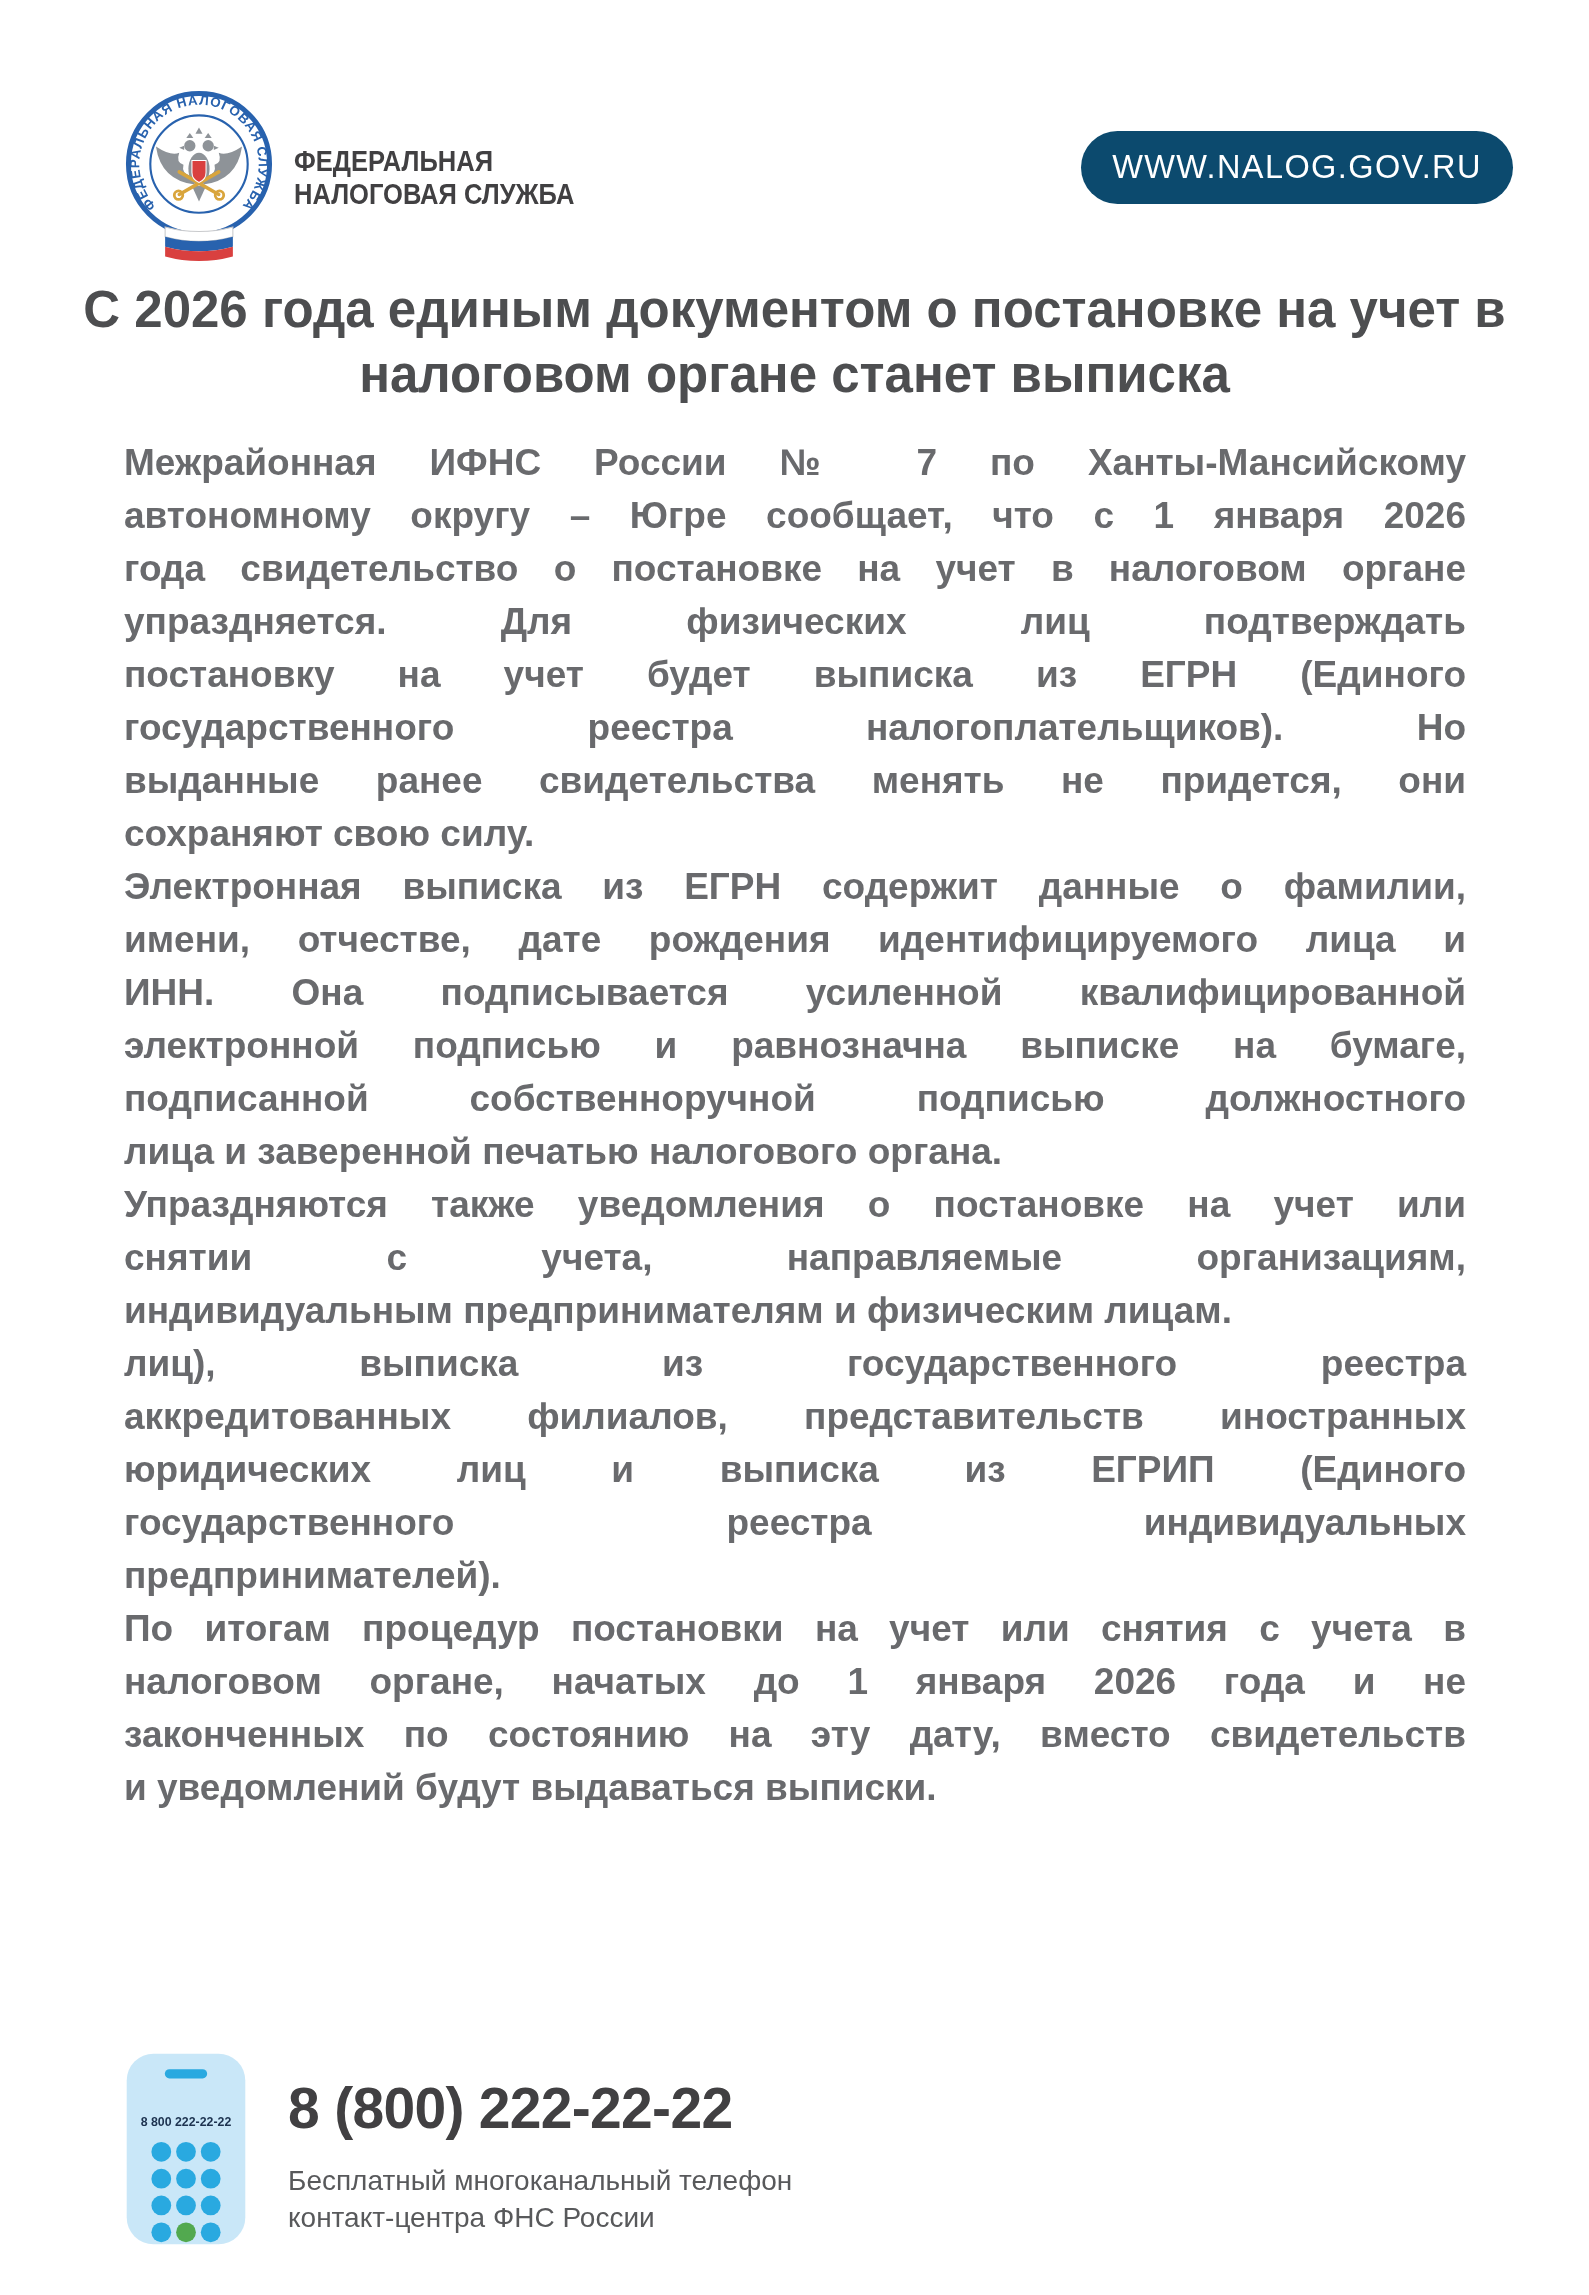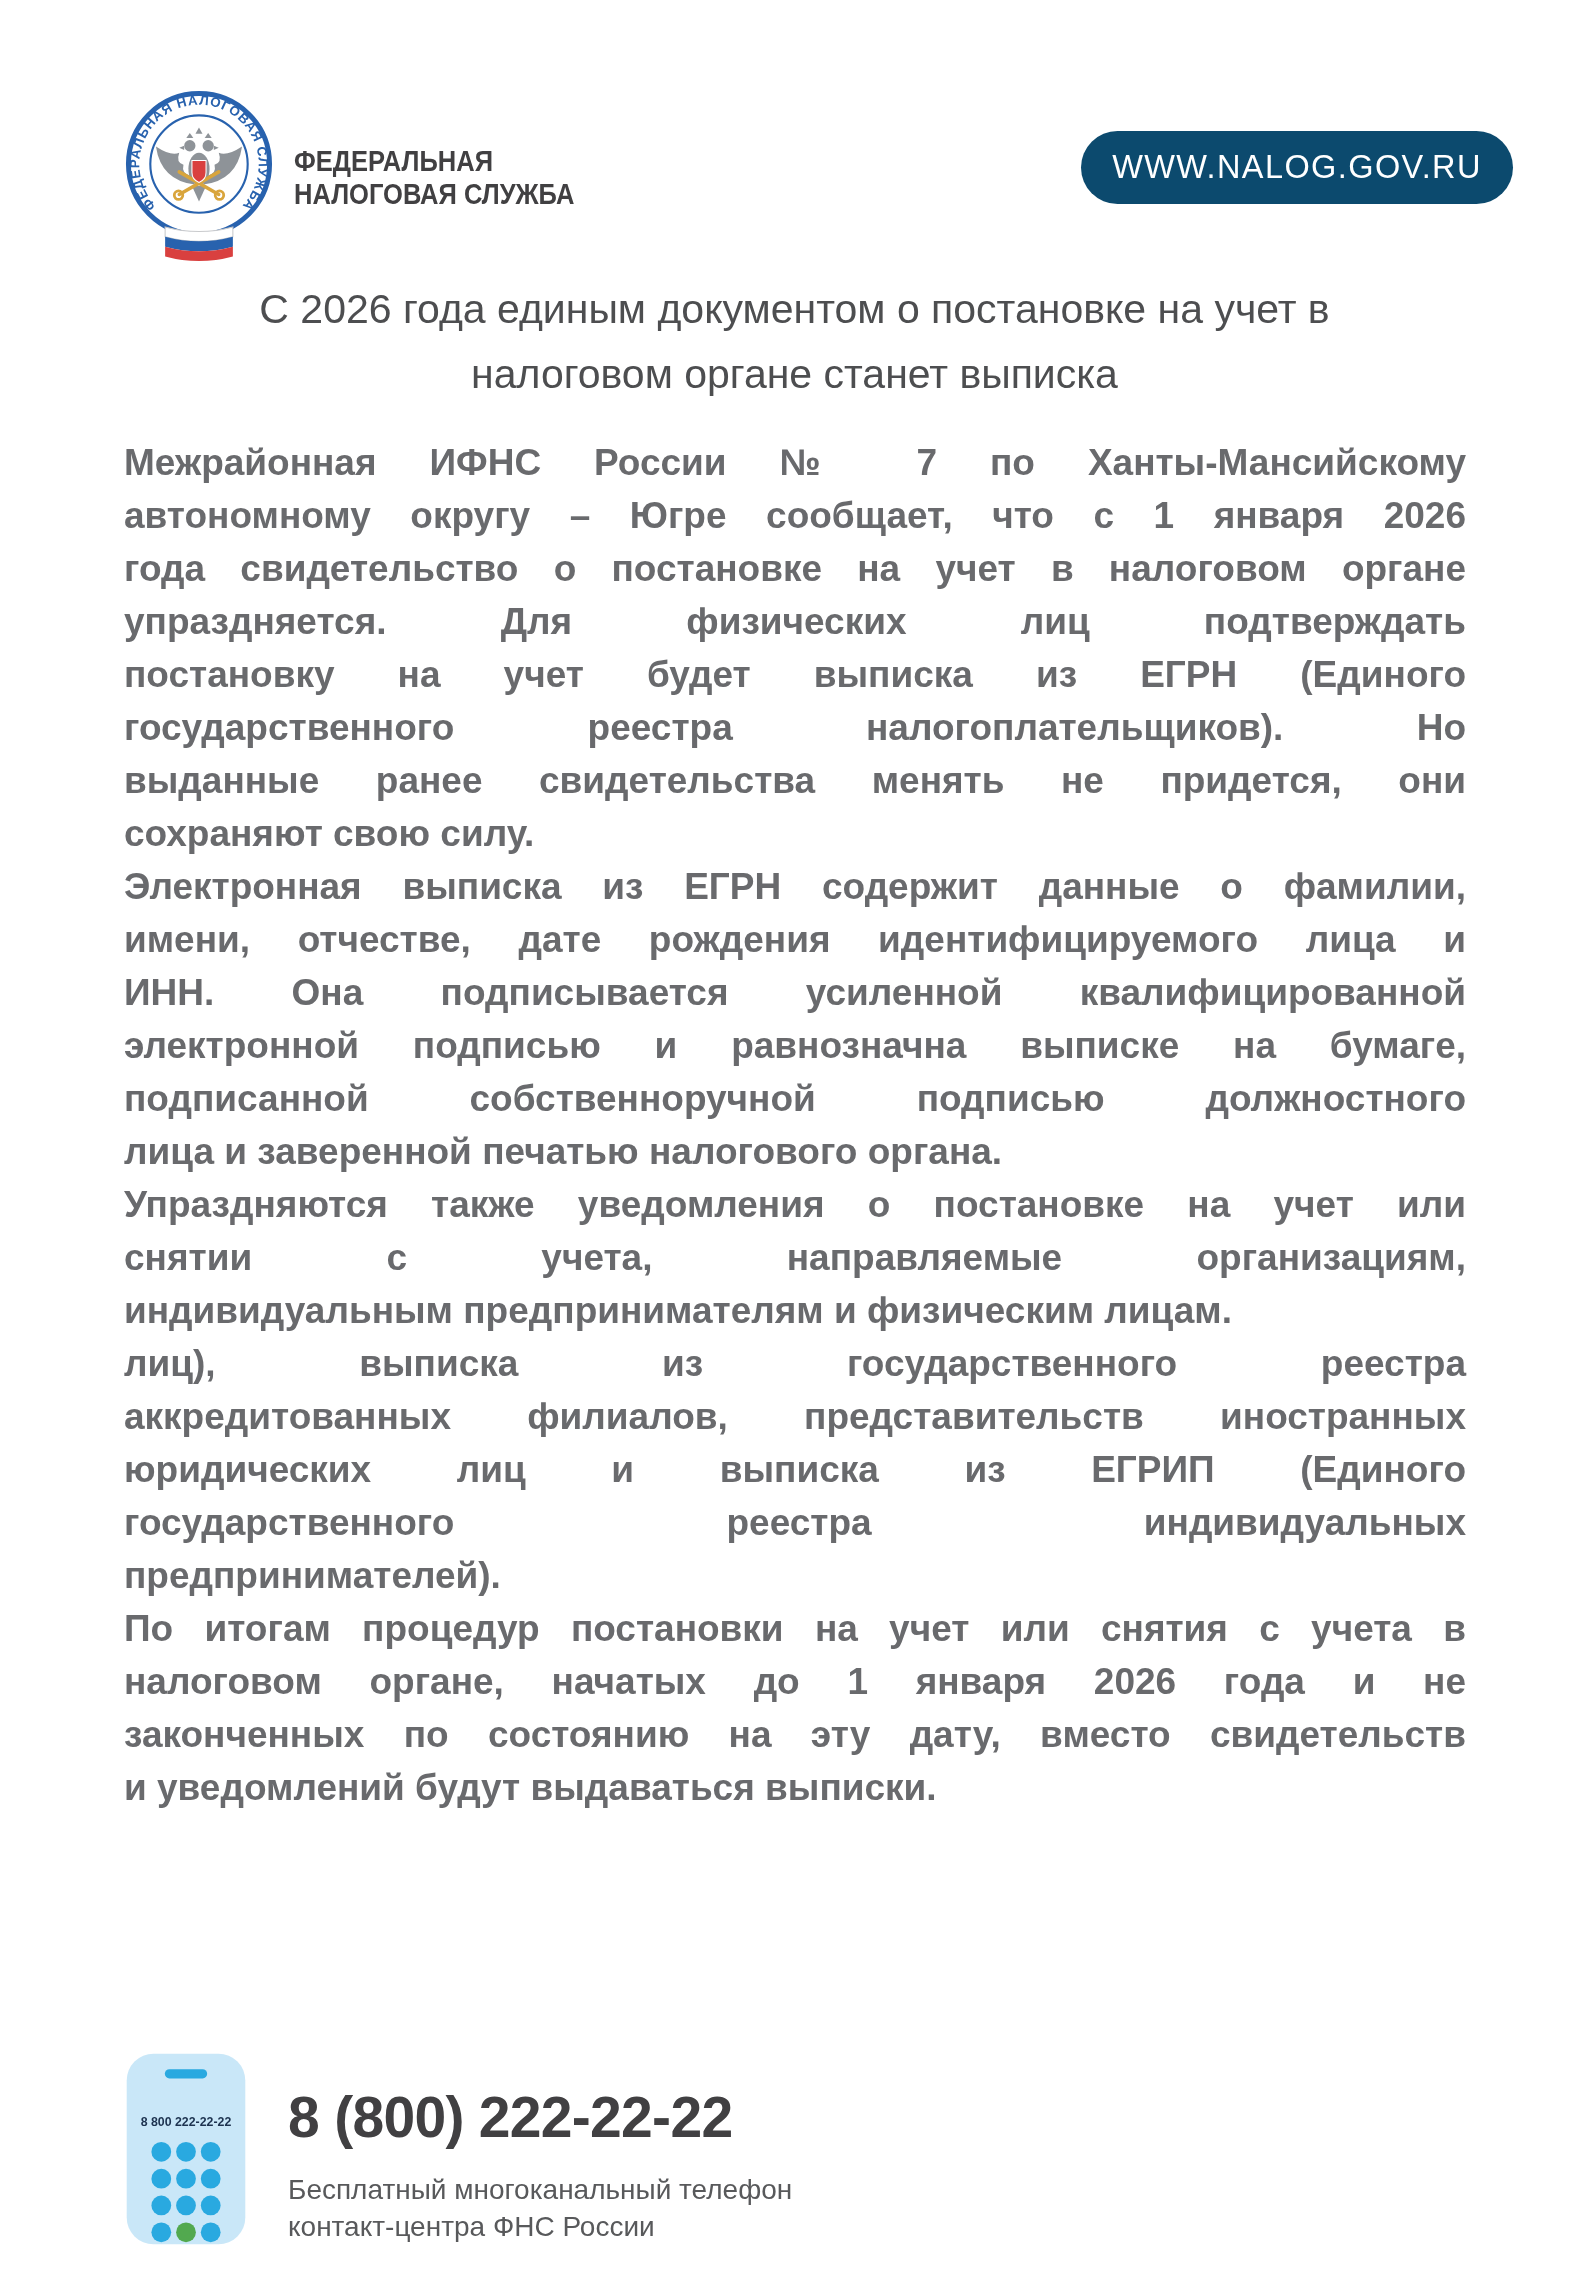--- a/index.html
+++ b/index.html
@@ -42,22 +42,22 @@
     letter-spacing:1.4px;
     white-space:nowrap;
   }
 
   
   .title{
     position:absolute;
     left:64px; right:64px; top:277px;
     text-align:center;
     color:#4D4E50;
-    font-size:41px;
-    font-weight:400;
+    font-size:51px;
+    font-weight:700;
     line-height:65px;
   }
 
   
   .article{
     position:absolute;
     left:124px; top:436px;
     width:1342px;
     color:#696A6D;
     font-size:37px;
@@ -68,21 +68,21 @@
     text-align:justify;
     text-align-last:justify;
     white-space:normal;
   }
   .line.last{ text-align-last:left; }
 
   
   .footer{
     position:absolute;
     left:126px; top:2053px;
-    display:flex; align-items:flex-end; gap:42px;
+    display:flex; align-items:center; gap:42px;
   }
   .phone-svg{width:120px;height:192px;display:block;}
   .phone-col{padding-top:15.5px;}
   .phone-big{
     color:#414042;
     font-size:57px;
     font-weight:700;
     letter-spacing:-0.7px;
     line-height:61px;
     white-space:nowrap;

